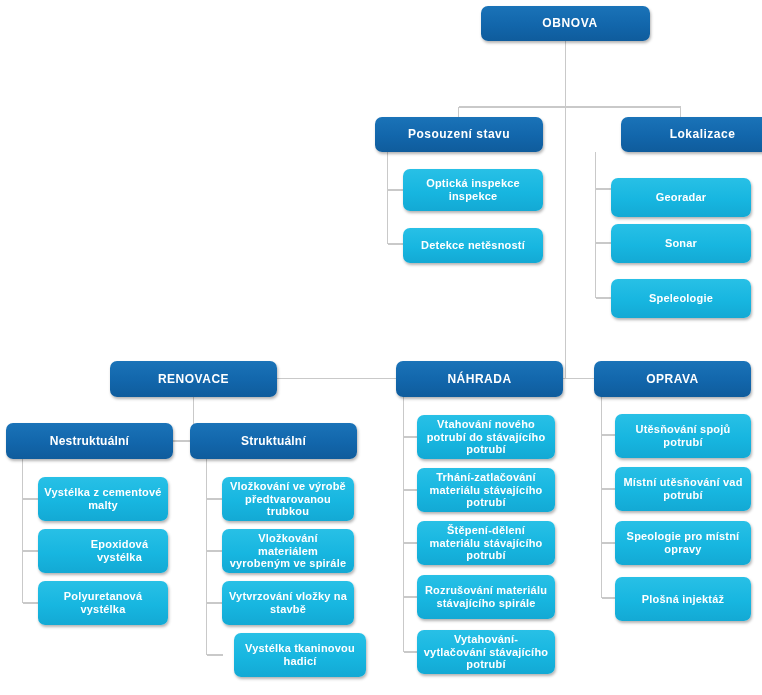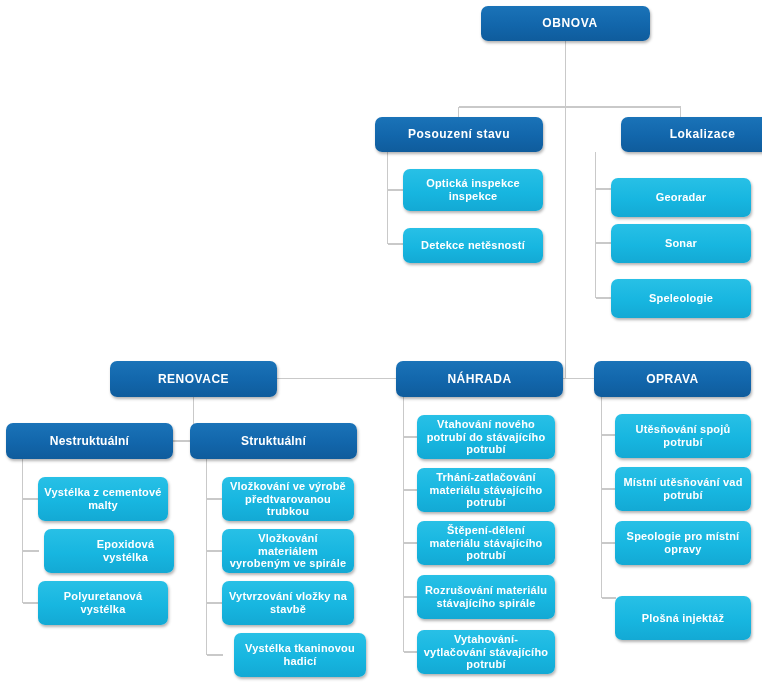--- a/index.html
+++ b/index.html
@@ -147,21 +147,21 @@
   <div class="node dark toplevel" style="left:110px; top:361px; width:167px; height:36px;">
     <span>RENOVACE</span>
   </div>
 
   <div class="node dark" style="left:6px; top:423px; width:167px; height:36px;">
     <span>Nestruktuální</span>
   </div>
   <div class="node light" style="left:38px; top:477px; width:130px; height:44px;">
     <span>Vystélka z cementové malty</span>
   </div>
-  <div class="node light" style="left:44px; top:529px; width:130px; height:44px;padding-left:39px;">
+  <div class="node light" style="left:38px; top:529px; width:130px; height:44px;padding-left:39px;">
     <span>Epoxidová vystélka</span>
   </div>
   <div class="node light" style="left:38px; top:581px; width:130px; height:44px;">
     <span>Polyuretanová vystélka</span>
   </div>
 
   <div class="node dark" style="left:190px; top:423px; width:167px; height:36px;">
     <span>Struktuální</span>
   </div>
   <div class="node light" style="left:222px; top:477px; width:132px; height:44px;">
@@ -201,17 +201,17 @@
   </div>
   <div class="node light" style="left:615px; top:414px; width:136px; height:44px;">
     <span>Utěsňování spojů potrubí</span>
   </div>
   <div class="node light" style="left:615px; top:467px; width:136px; height:44px;">
     <span>Místní utěsňování vad potrubí</span>
   </div>
   <div class="node light" style="left:615px; top:521px; width:136px; height:44px;">
     <span>Speologie pro místní opravy</span>
   </div>
-  <div class="node light" style="left:615px; top:596px; width:136px; height:44px;">
+  <div class="node light" style="left:615px; top:577px; width:136px; height:44px;">
     <span>Plošná injektáž</span>
   </div>
 
 </div>
 
 </body></html>

